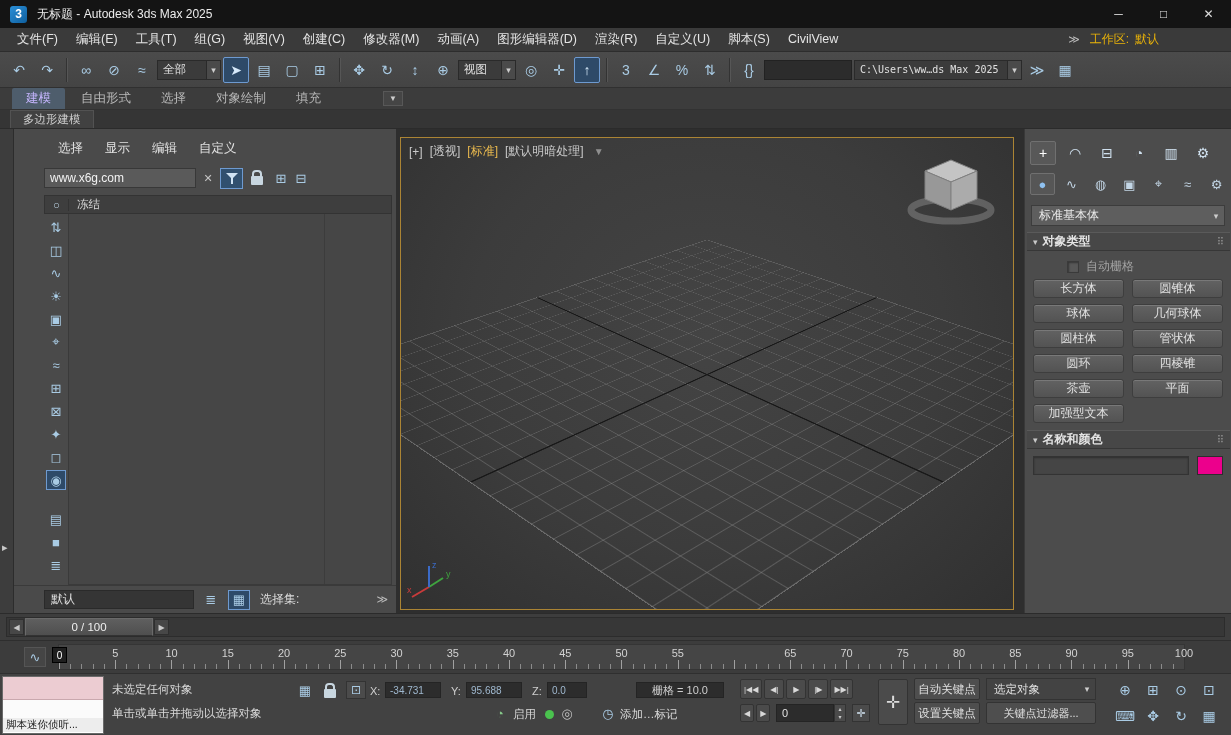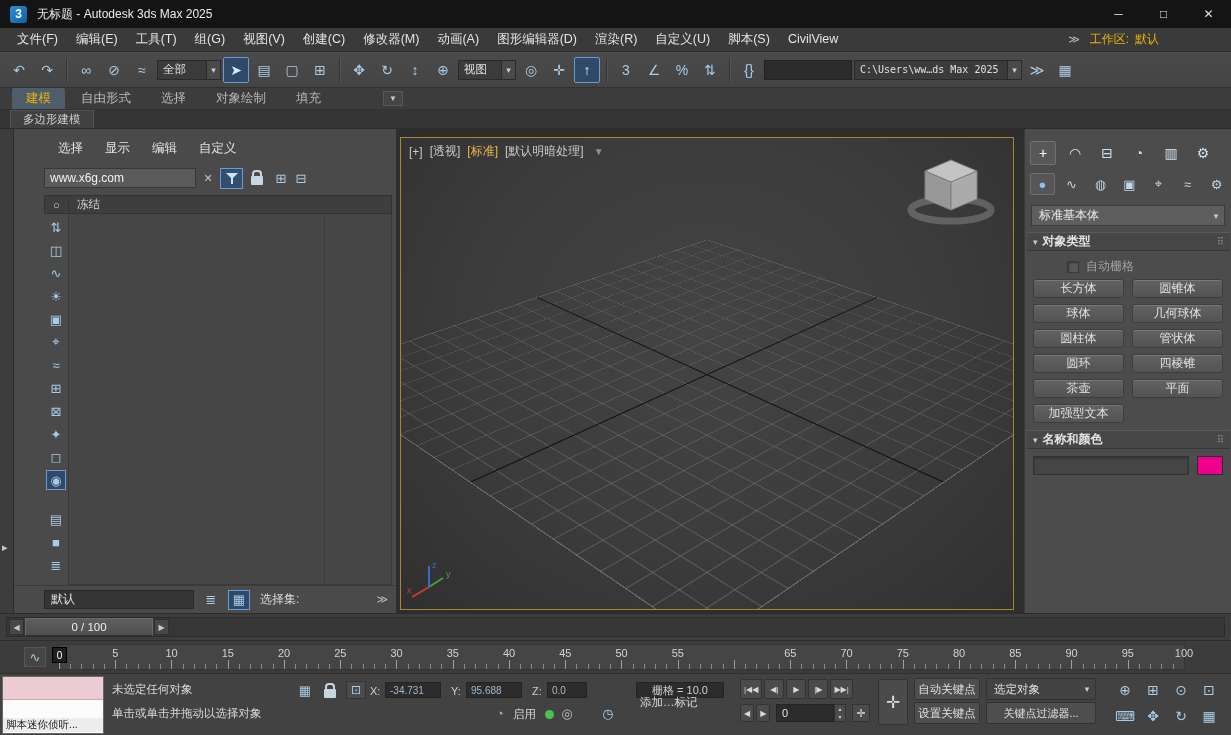--- a/index.html
+++ b/index.html
@@ -30,21 +30,21 @@
   .tdd{height:20px;background:#3b3b3b;border:1px solid #2a2a2a;display:flex;align-items:center;flex:none;}
   .tdd-t{flex:1;padding:0 5px;font-size:11.5px;color:#e0e0e0;white-space:nowrap;overflow:hidden;}
   .tdd-a{width:14px;text-align:center;background:#4a4a4a;color:#ccc;font-size:9px;line-height:18px;border-left:1px solid #2a2a2a;}
   .tdd.mono .tdd-t{font-family:"DejaVu Sans Mono",monospace;font-size:10px;}
   .tfield{height:20px;background:#2c2c2c;border:1px solid #222;flex:none;}
 
   
   .ribbontabs{display:flex;align-items:flex-end;height:22px;background:#3c3c3c;padding-left:12px;gap:2px;border-bottom:1px solid #323232;}
   .ribtabs{display:flex;align-items:flex-end;gap:2px;}
   .ribtab{padding:2px 14px;font-size:12.5px;color:#b9b9b9;white-space:nowrap;}
-  .ribtab.act{background:#4e5d6c;color:#eab308;border-radius:2px 2px 0 0;text-align:right;}
+  .ribtab.act{background:#4e5d6c;color:#c4b5fd;border-radius:2px 2px 0 0;text-align:right;}
   .ribcollapse{margin-left:46px;margin-bottom:3px;width:20px;height:15px;background:#454545;border:1px solid #585858;color:#ccc;font-size:8px;display:flex;align-items:center;justify-content:center;}
   .ribbonsub{height:19px;background:#353535;display:flex;align-items:center;padding-left:10px;border-bottom:1px solid #2b2b2b;}
   .ribpanel{padding:1px 12px;background:#414141;border:1px solid #525252;border-bottom:none;color:#cfcfcf;font-size:11.5px;}
 
   
   .main{position:absolute;top:129px;left:0;width:1231px;height:484px;background:#2e2e2e;}
   .leftstrip{position:absolute;left:0;top:0;width:14px;height:100%;background:#3d3d3d;border-right:1px solid #2c2c2c;}
   .expand{position:absolute;top:412px;left:2px;color:#c9c9c9;font-size:11px;}
 
   
@@ -465,21 +465,21 @@
     <div class="coordfield" style="left:466px;width:56px;">95.688</div>
     <span class="coordlab" style="left:532px;">Z:</span>
     <div class="coordfield" style="left:547px;width:40px;">0.0</div>
     <div class="gridfield">栅格 = 10.0</div>
 
     <div class="sb-icon" style="left:490px;top:30px;color:#86c98a;">◔</div>
     <span class="sb-text" style="left:513px;top:33px;">启用</span>
     <div class="led" style="background: rgb(74, 194, 78);"></div>
     <div class="sb-icon" style="left:557px;top:30px;color:#c0c0c0;">◎</div>
     <div class="sb-icon" style="left:598px;top:30px;">◷</div>
-    <span class="sb-text" style="left:620px;top:21px;margin-left:20px;">添加…标记</span>
+    <span class="sb-text" style="left:620px;top:33px;">添加…标记</span>
 
     <div class="transport">
         <div class="pbtn">|◀◀</div>
         <div class="pbtn">◀|</div>
         <div class="pbtn">▶</div>
         <div class="pbtn">|▶</div>
         <div class="pbtn">▶▶|</div>
       </div>
     <div class="fnav">
       <div class="pbtn">◀</div>

